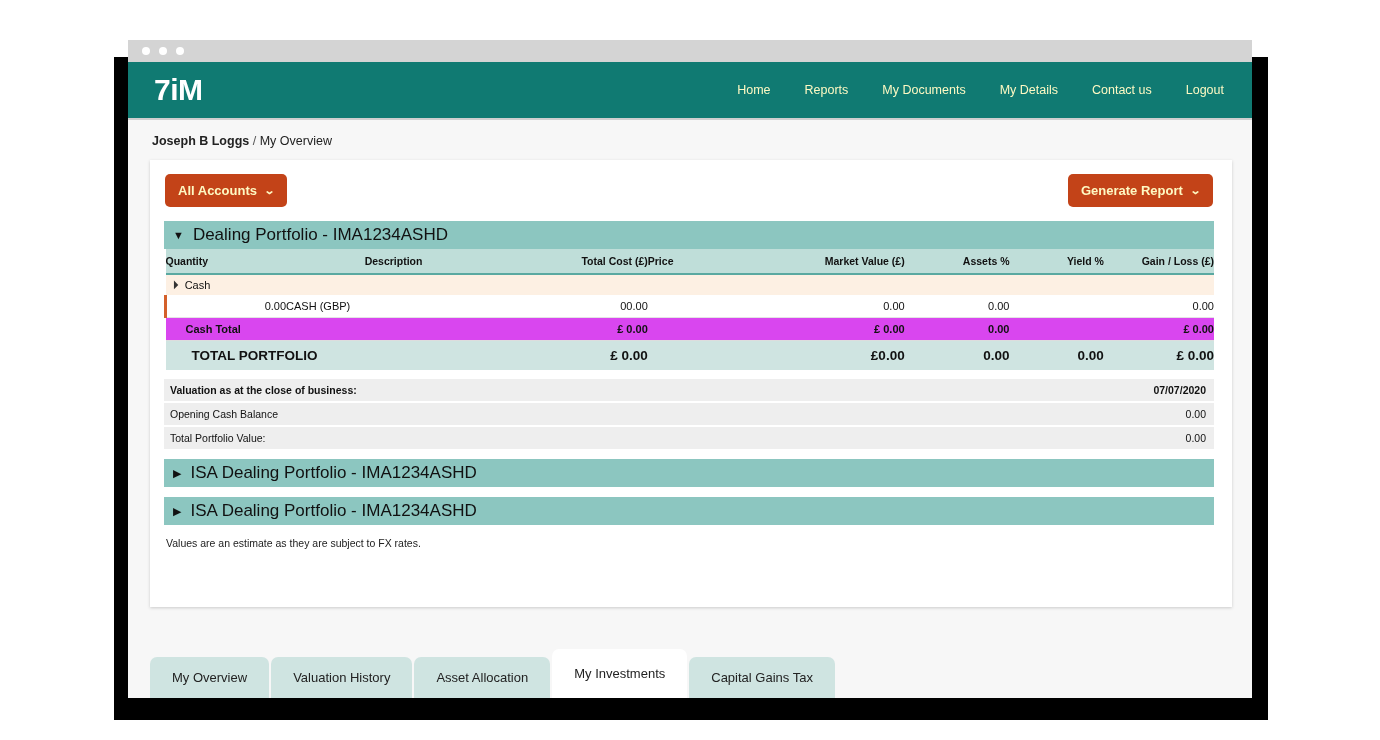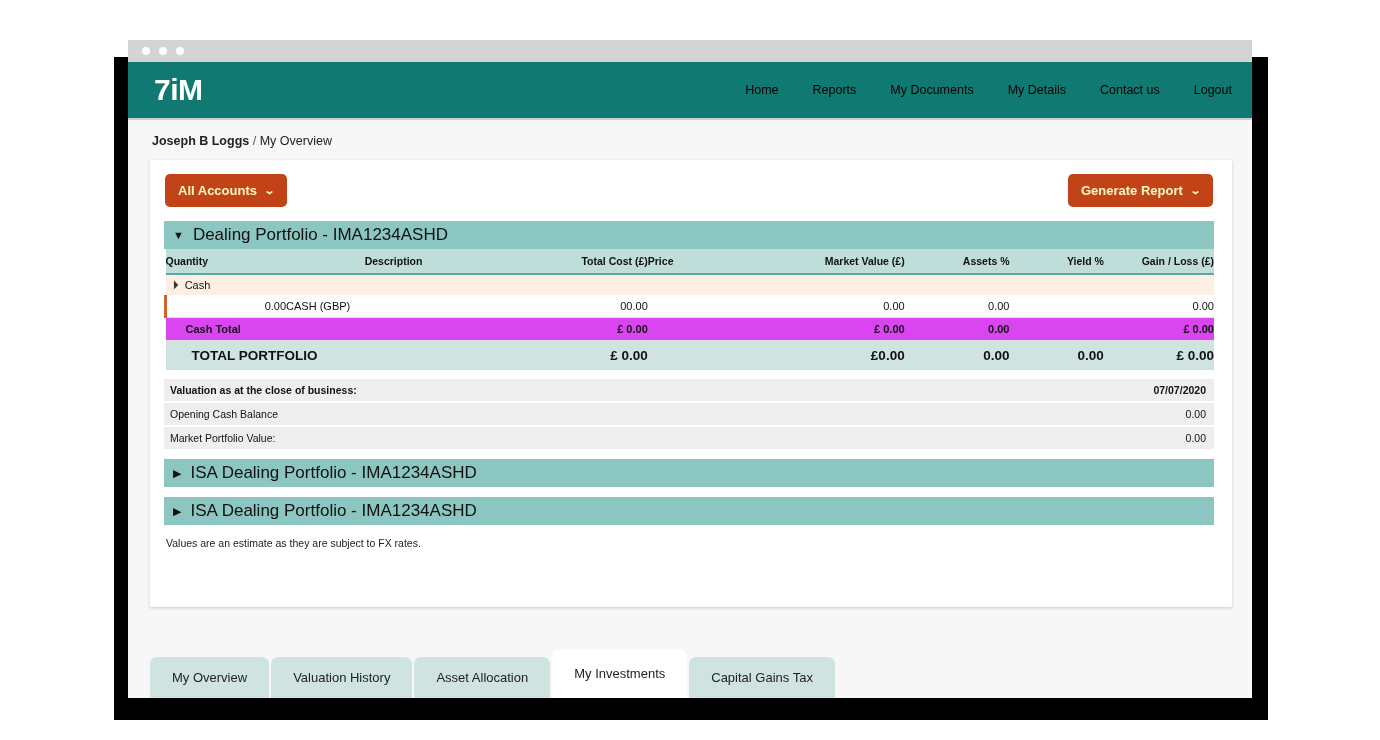--- a/index.html
+++ b/index.html
@@ -52,38 +52,38 @@
     overflow: hidden;
   }
 
   
   #site-header {
     height: 58px;
     background: #107a72;
     display: flex;
     align-items: center;
     justify-content: space-between;
-    padding: 0 20px 0 26px;
+    padding: 0 28px 0 26px;
     border-bottom: 2px solid #cfcfcf;
   }
   #brand-logo {
     color: #ffffff;
     font-size: 30px;
     font-weight: 700;
     letter-spacing: -0.5px;
     line-height: 1;
     font-family: "Liberation Sans", sans-serif;
   }
   #main-nav {
     display: flex;
     align-items: center;
     gap: 34px;
   }
   .nav-link {
-    color: #000000;
+    color: #fef9c3;
     font-size: 12.5px;
     text-decoration: none;
     white-space: nowrap;
     cursor: pointer;
   }
 
   
   #breadcrumb {
     padding: 14px 0 12px 24px;
     font-size: 12.5px;
@@ -390,21 +390,21 @@
     <div class="summary-rows">
       <div class="summary-row head">
         <span class="sr-label">Valuation as at the close of business:</span>
         <span class="sr-val">07/07/2020</span>
       </div>
       <div class="summary-row">
         <span class="sr-label">Opening Cash Balance</span>
         <span class="sr-val">0.00</span>
       </div>
       <div class="summary-row">
-        <span class="sr-label">Market Portfolio Value:</span>
+        <span class="sr-label">Total Portfolio Value:</span>
         <span class="sr-val">0.00</span>
       </div>
     </div>
 
     <div class="section-header collapsed">
       <span class="tri">▶</span>
       <span class="sect-title">ISA Dealing Portfolio - IMA1234ASHD</span>
     </div>
     <div class="section-header collapsed">
       <span class="tri">▶</span>

